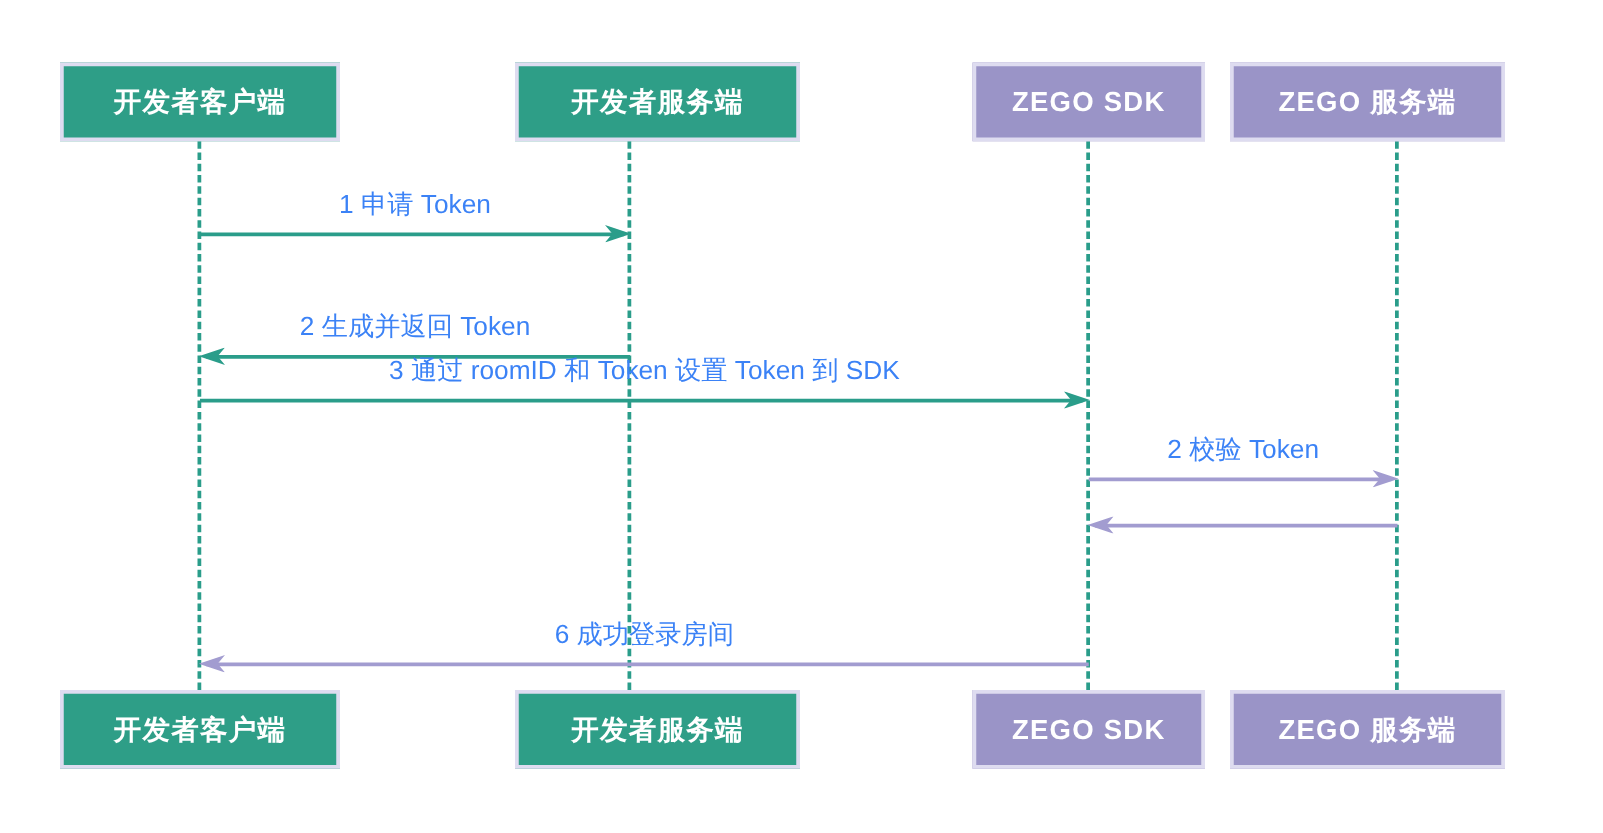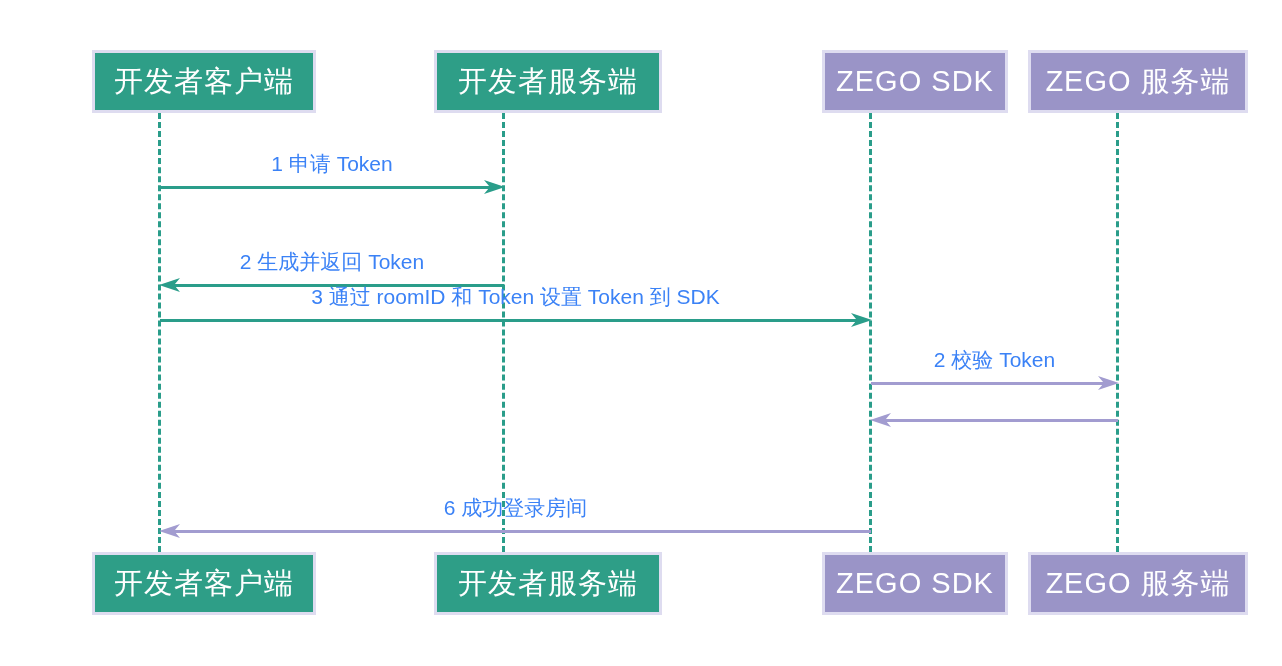--- a/index.html
+++ b/index.html
@@ -28,33 +28,32 @@
 
   
   .participant {
     position: absolute;
     height: 57px;
     border: 3px solid #dedcf0;
     display: flex;
     align-items: center;
     justify-content: center;
     color: #ffffff;
-    font-size: 29px;
-    font-weight: 400;
+    font-size: 22px;
+    font-weight: 700;
     letter-spacing: 1px;
     box-sizing: content-box;
     white-space: nowrap;
-    margin-left: 44px;
   }
   .teal   { background: #2e9e87; }
   .purple { background: #9a94c7; }
   .row-top    { top: 50px; }
   .row-bottom { top: 552px; }
   .p1 { left: 48px;   width: 218px; }
-  .p2 { left: 390px;  width: 222px; }
+  .p2 { left: 412px;  width: 222px; }
   .p3 { left: 778px;  width: 180px; }
   .p4 { left: 984px; width: 214px; }
 
   
   .message { position: absolute; }
   .msg-label {
     height: 28px;
     line-height: 28px;
     text-align: center;
     font-size: 21px;

